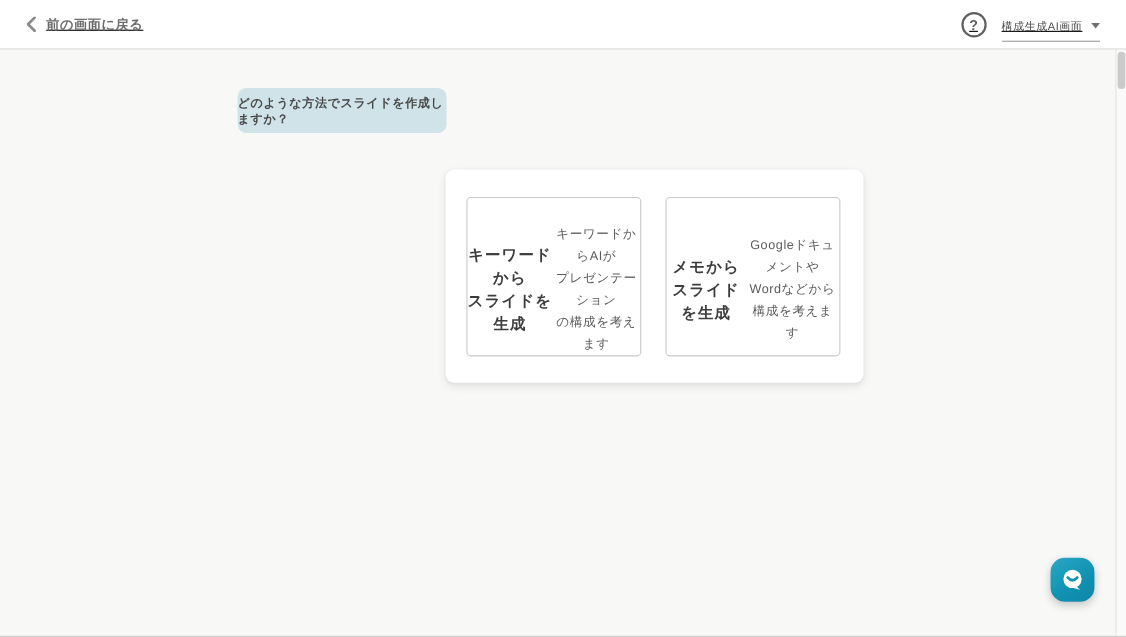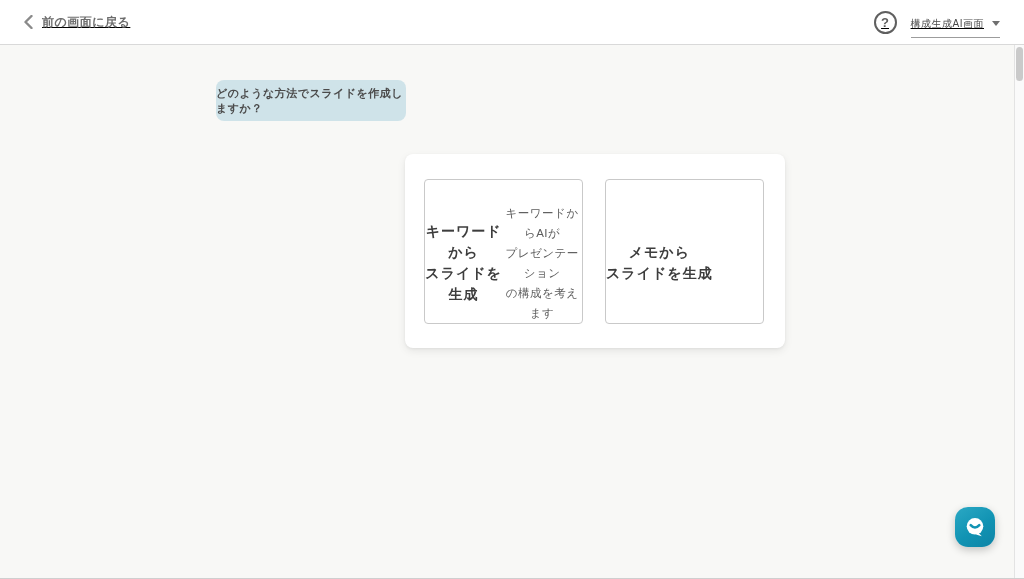--- a/index.html
+++ b/index.html
@@ -151,20 +151,23 @@
     <div class="option-box">
       <div class="option-title">キーワードから
 スライドを生成</div>
       <div class="option-desc">キーワードからAIが
 プレゼンテーション
 の構成を考えます</div>
     </div>
     <div class="option-box">
       <div class="option-title">メモから
 スライドを生成</div>
+      <div class="option-desc">Googleドキュメントや
+Wordなどから
+構成を考えます</div>
     </div>
   </div>
 
 </div>
 
 <div class="scrollbar-track">
   <div class="scrollbar-thumb"></div>
 </div>
 
 <div class="chat-widget">

